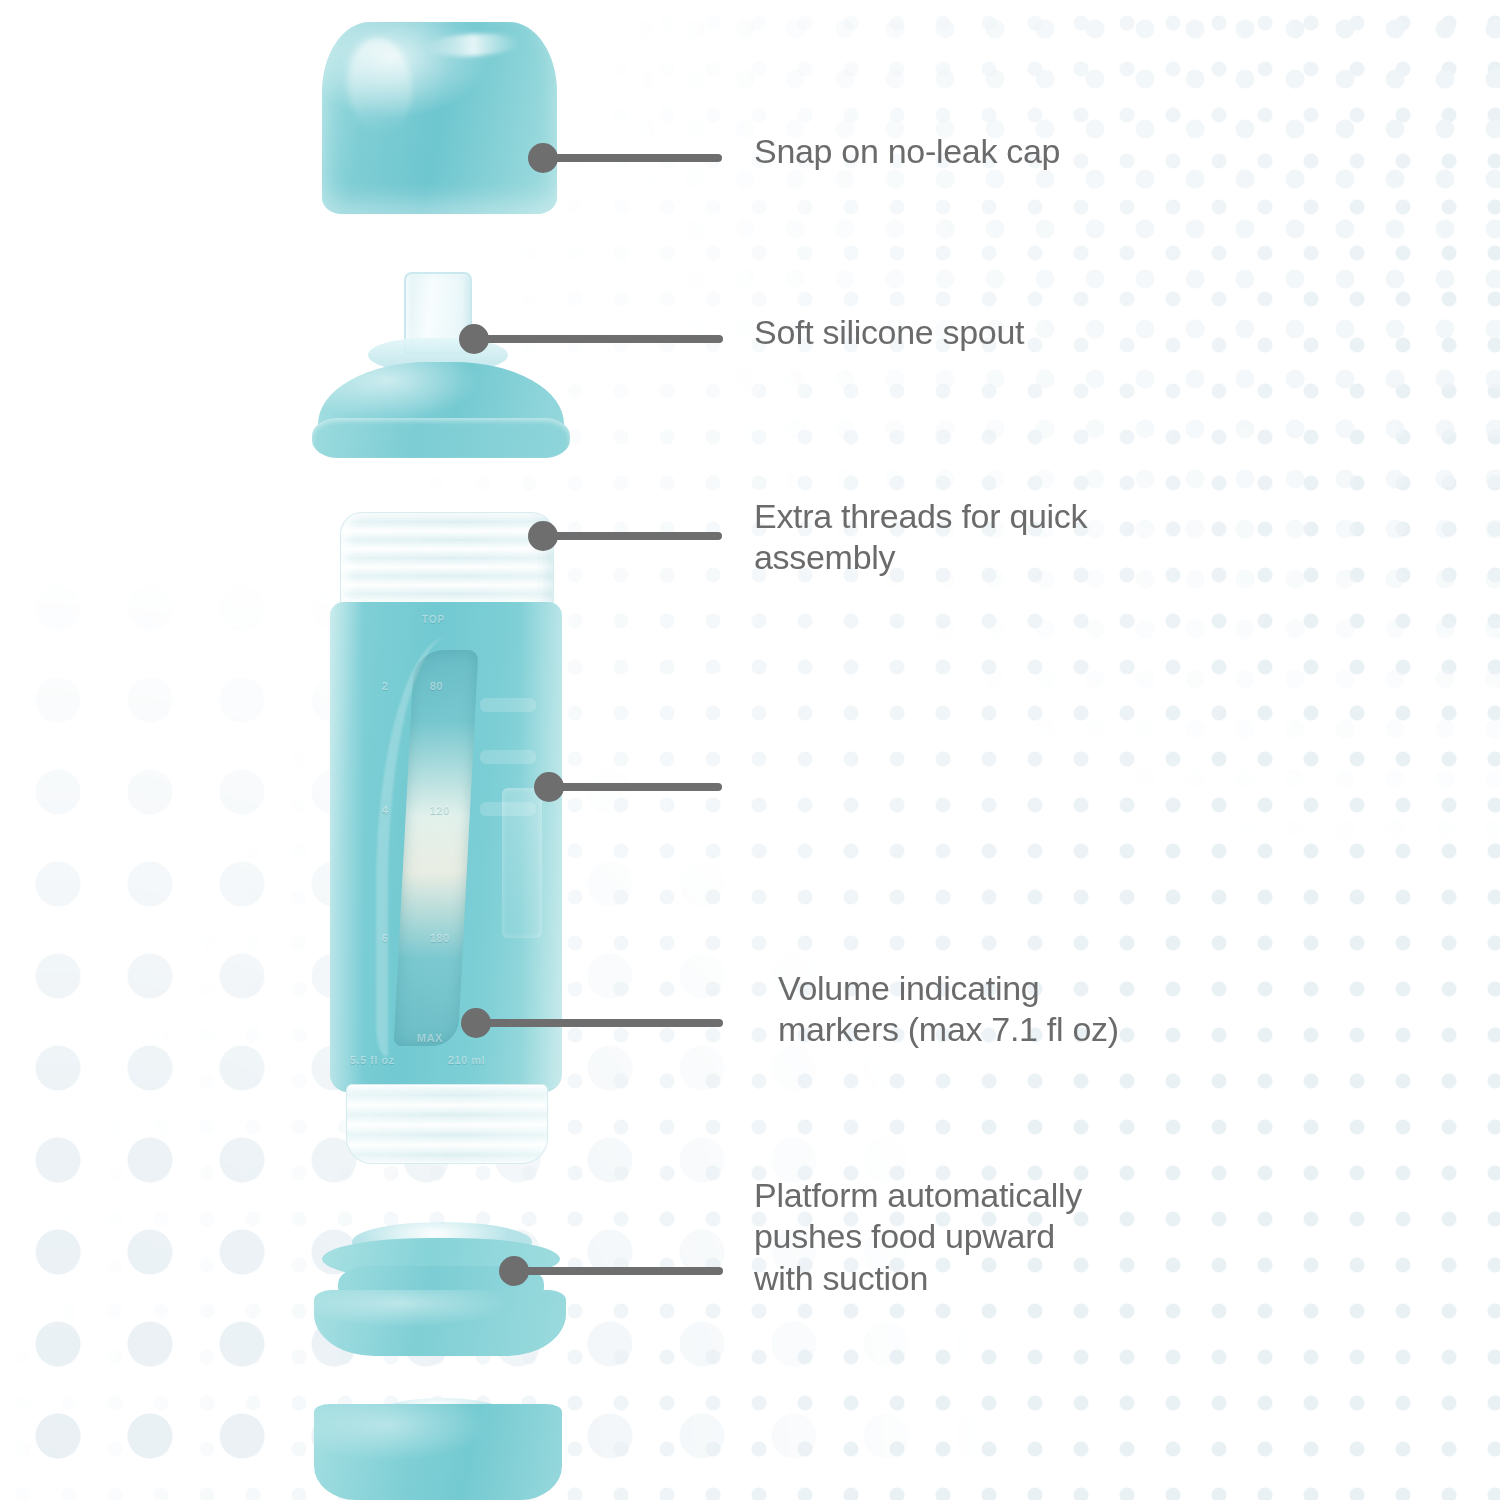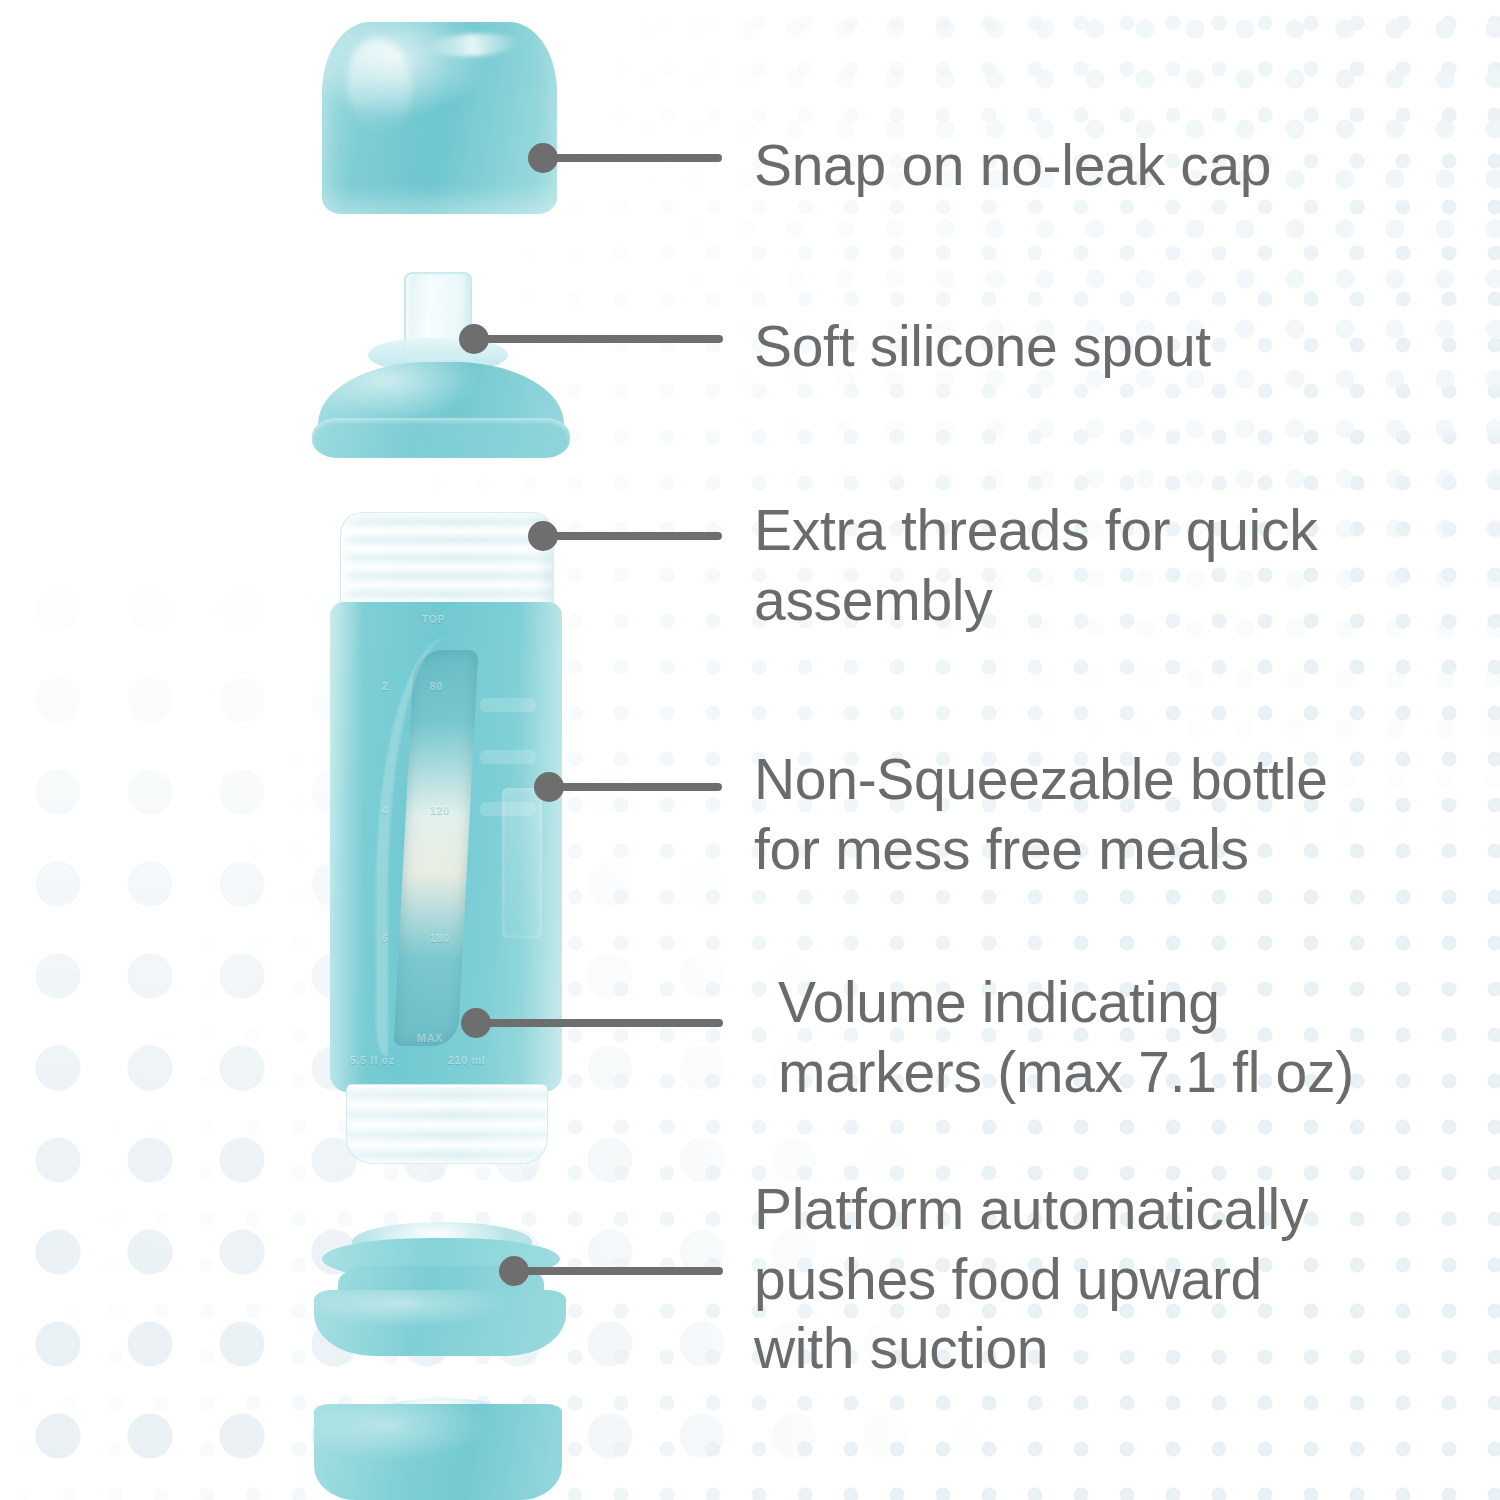--- a/index.html
+++ b/index.html
@@ -32,21 +32,21 @@
     background-size:50px 50px;
     background-position:20px 4px;
     -webkit-mask-image:radial-gradient(circle at 100% 0%, rgba(0,0,0,1) 0%, rgba(0,0,0,0.7) 20%, rgba(0,0,0,0) 42%);
     mask-image:radial-gradient(circle at 100% 0%, rgba(0,0,0,1) 0%, rgba(0,0,0,0.7) 20%, rgba(0,0,0,0) 42%);
   }
 
   
   .callout{
     position:absolute;
     color:#6b6b6b;
-    font-size:57px;
+    font-size:34px;
     line-height:1.22;
     font-weight:400;
     letter-spacing:-0.3px;
     white-space:pre-line;
   }
 
   
   .leader{position:absolute;height:8px;background:#6e6e6e;border-radius:4px;}
   .leader-dot{
     position:absolute;width:30px;height:30px;border-radius:50%;
@@ -292,22 +292,20 @@
   <div class="leader-dot" style="left:499px;top:1256px;"></div>
   <div class="leader" style="left:523px;top:1267px;width:200px;"></div>
 
   <div class="callout" style="left:754px;top:131px;">Snap on no-leak cap</div>
 
   <div class="callout" style="left:754px;top:496px;">Extra threads for quick
 assembly</div>
 
   <div class="callout" style="left:754px;top:312px;">Soft silicone spout</div>
 
-  <div class="callout" style="left:754px;top:745px;">Non-Squeezable bottle
-for mess free meals</div>
 
   <div class="callout" style="left:778px;top:968px;">Volume indicating
 markers (max 7.1 fl oz)</div>
 
   <div class="callout" style="left:754px;top:1175px;">Platform automatically
 pushes food upward
 with suction</div>
 
 </div>
 

